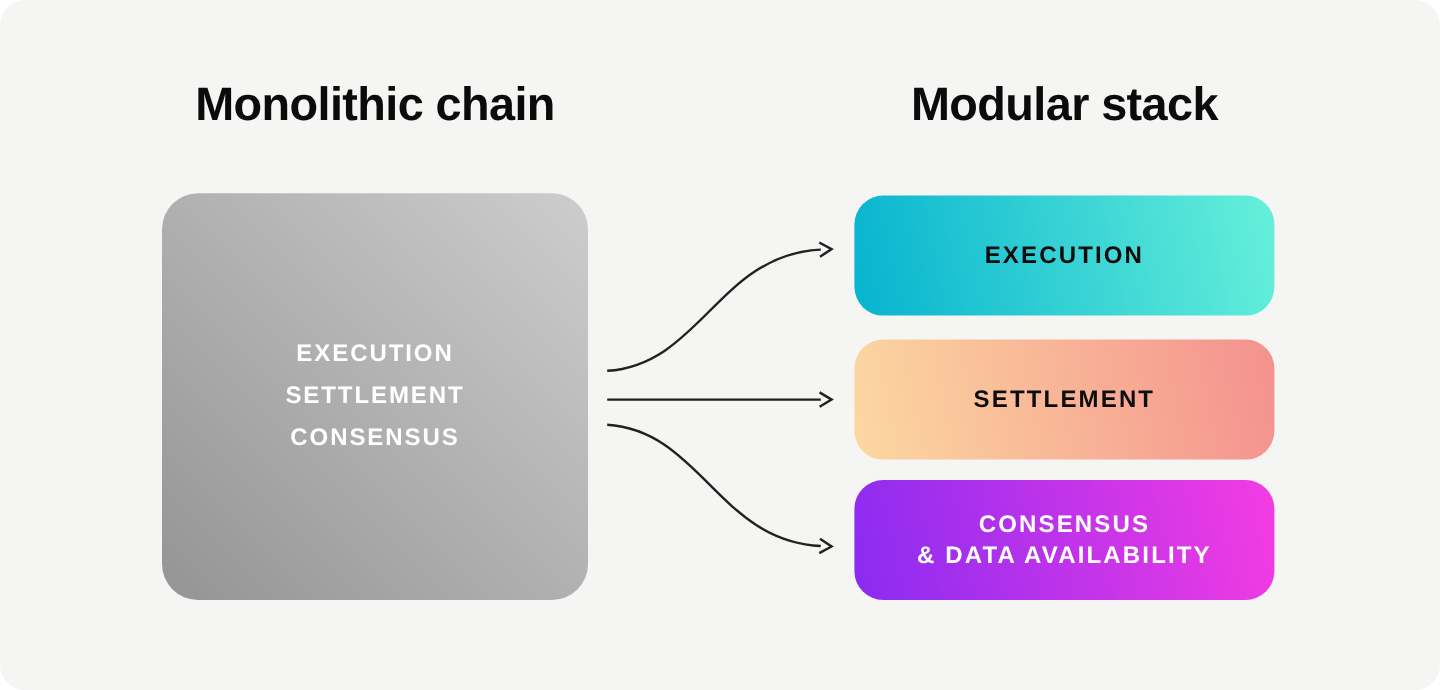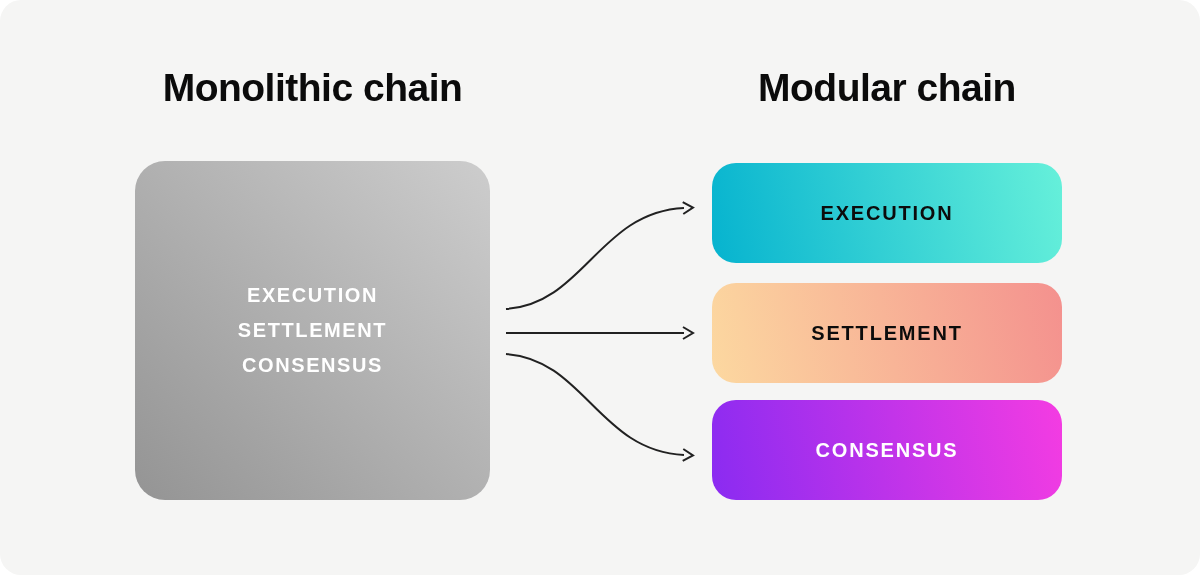--- a/index.html
+++ b/index.html
@@ -82,21 +82,21 @@
     pointer-events: none;
   }
 </style>
 </head>
 <body>
 
 <div class="canvas" style="background: rgb(245, 245, 244);">
 
   <div class="col-title title-left">Monolithic chain</div>
 
-  <div class="col-title title-right">Modular chain</div>
+  <div class="col-title title-right">Modular stack</div>
 
   <div class="mono-box" style="background: linear-gradient(225deg, rgb(205, 205, 205) 0%, rgb(148, 148, 148) 100%);">
     <div class="mono-layer" style="color: rgb(255, 255, 255);">EXECUTION</div>
     <div class="mono-layer" style="color: rgb(255, 255, 255);">SETTLEMENT</div>
     <div class="mono-layer" style="color: rgb(255, 255, 255);">CONSENSUS</div>
   </div>
 
   <svg class="arrows-svg" viewBox="0 0 1200 575" xmlns="http://www.w3.org/2000/svg">
     <defs>
       <marker id="chevron" markerWidth="14" markerHeight="14" viewBox="0 0 14 14" refX="3" refY="7" orient="auto" markerUnits="userSpaceOnUse">
@@ -111,15 +111,16 @@
   <div class="module-box module-exec" style="background: linear-gradient(78deg, rgb(6, 179, 207) 0%, rgb(102, 240, 218) 100%);">
     <div class="module-line" style="color: rgb(12, 12, 12);">EXECUTION</div>
   </div>
 
   <div class="module-box module-settlement" style="background: linear-gradient(78deg, rgb(252, 216, 160) 0%, rgb(244, 145, 142) 100%);">
     <div class="module-line" style="color: rgb(12, 12, 12);">SETTLEMENT</div>
   </div>
 
   <div class="module-box module-consensus" style="background: linear-gradient(78deg, rgb(138, 43, 241) 0%, rgb(244, 60, 226) 100%);">
     <div class="module-line" style="color: rgb(255, 255, 255);">CONSENSUS</div>
+    <div class="module-line" style="color: rgb(255, 255, 255);">&amp; DATA AVAILABILITY</div>
   </div>
 
 </div>
 
 </body></html>

